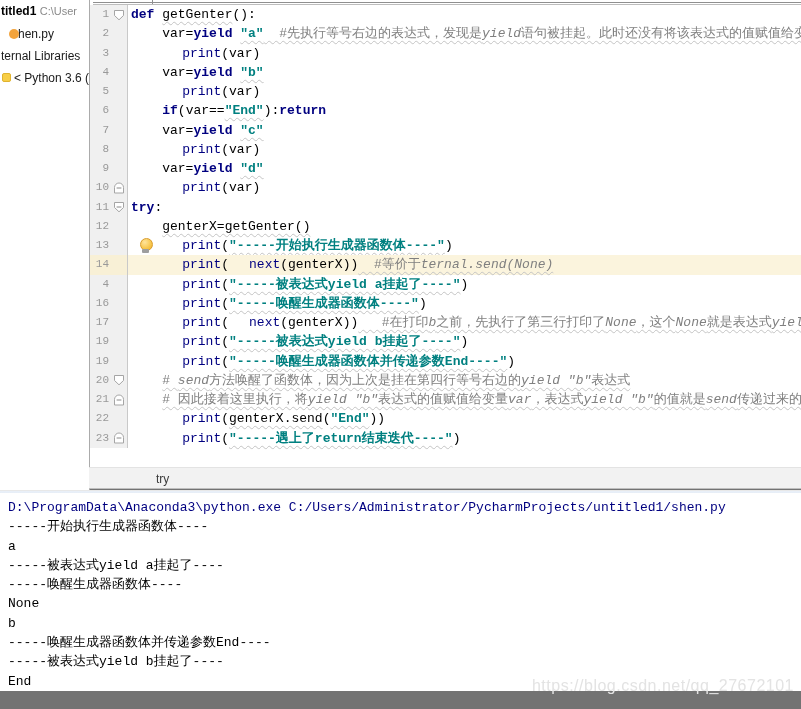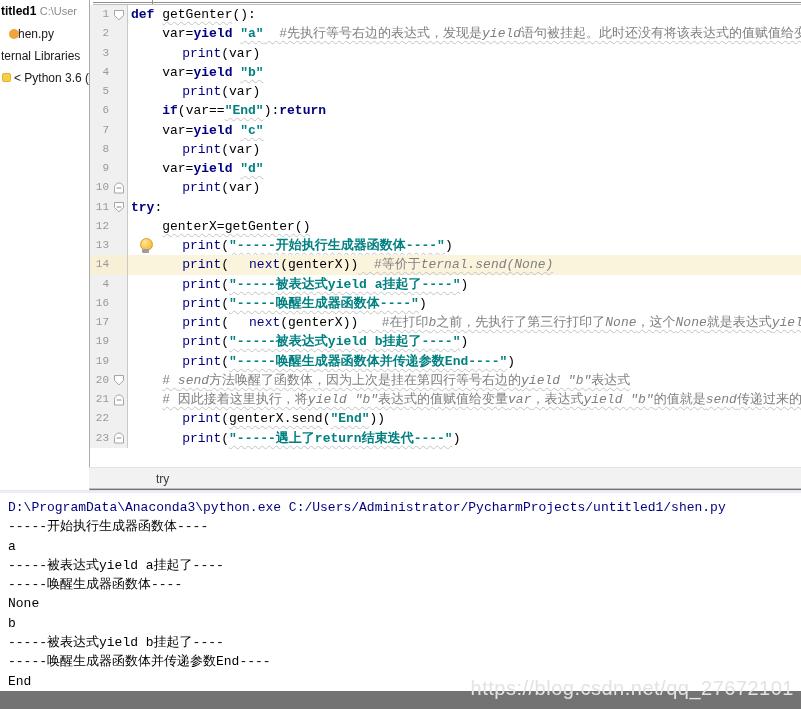--- a/index.html
+++ b/index.html
@@ -55,21 +55,21 @@
 
   
   .chead { position:absolute; left:0; top:490px; width:801px; height:21px;
            background:linear-gradient(#EAF0F8, #CBD8EB); border-top:1px solid #E8E8E8; border-bottom:1px solid #93A3BC; }
   .chead-tab { position:absolute; left:2px; top:1px; height:18px; line-height:18px; font-size:12px; color:#000000; }
   .console { position:absolute; left:0; top:493px; width:801px; height:198px; background:#ffffff; padding:5px 0 0 8px; }
   .cline { height:19.3px; line-height:19.3px; white-space:pre;
            font-family:"Liberation Mono","DejaVu Sans Mono",monospace; font-size:13px; color:#000000; }
   .cline.cmd { color:#000080; }
 
-  .wm { position:absolute; right:7px; top:677px; font-size:20px; color:#E3E3E3; letter-spacing:0.5px; }
+  .wm { position:absolute; right:7px; top:677px; font-size:16px; color:#E3E3E3; letter-spacing:0.5px; }
 </style>
 </head>
 <body>
 
 <div class="app">
 
   <div class="sidebar">
     <div class="side-row" style="left:1px; top:1px;">
       <span class="proj-name">titled1</span>
       <span class="proj-path">C:\User</span>
@@ -295,20 +295,20 @@
   </div>
 
   <div class="console">
       <div class="cline cmd">D:\ProgramData\Anaconda3\python.exe C:/Users/Administrator/PycharmProjects/untitled1/shen.py</div>
       <div class="cline">-----开始执行生成器函数体----</div>
       <div class="cline">a</div>
       <div class="cline">-----被表达式yield a挂起了----</div>
       <div class="cline">-----唤醒生成器函数体----</div>
       <div class="cline">None</div>
       <div class="cline">b</div>
+      <div class="cline">-----唤醒生成器函数体并传递参数End----</div>
       <div class="cline">-----被表达式yield b挂起了----</div>
-      <div class="cline">-----唤醒生成器函数体并传递参数End----</div>
       <div class="cline">End</div>
     </div>
 
   <div class="wm">https://blog.csdn.net/qq_27672101</div>
 
 </div>
 
 </body></html>

